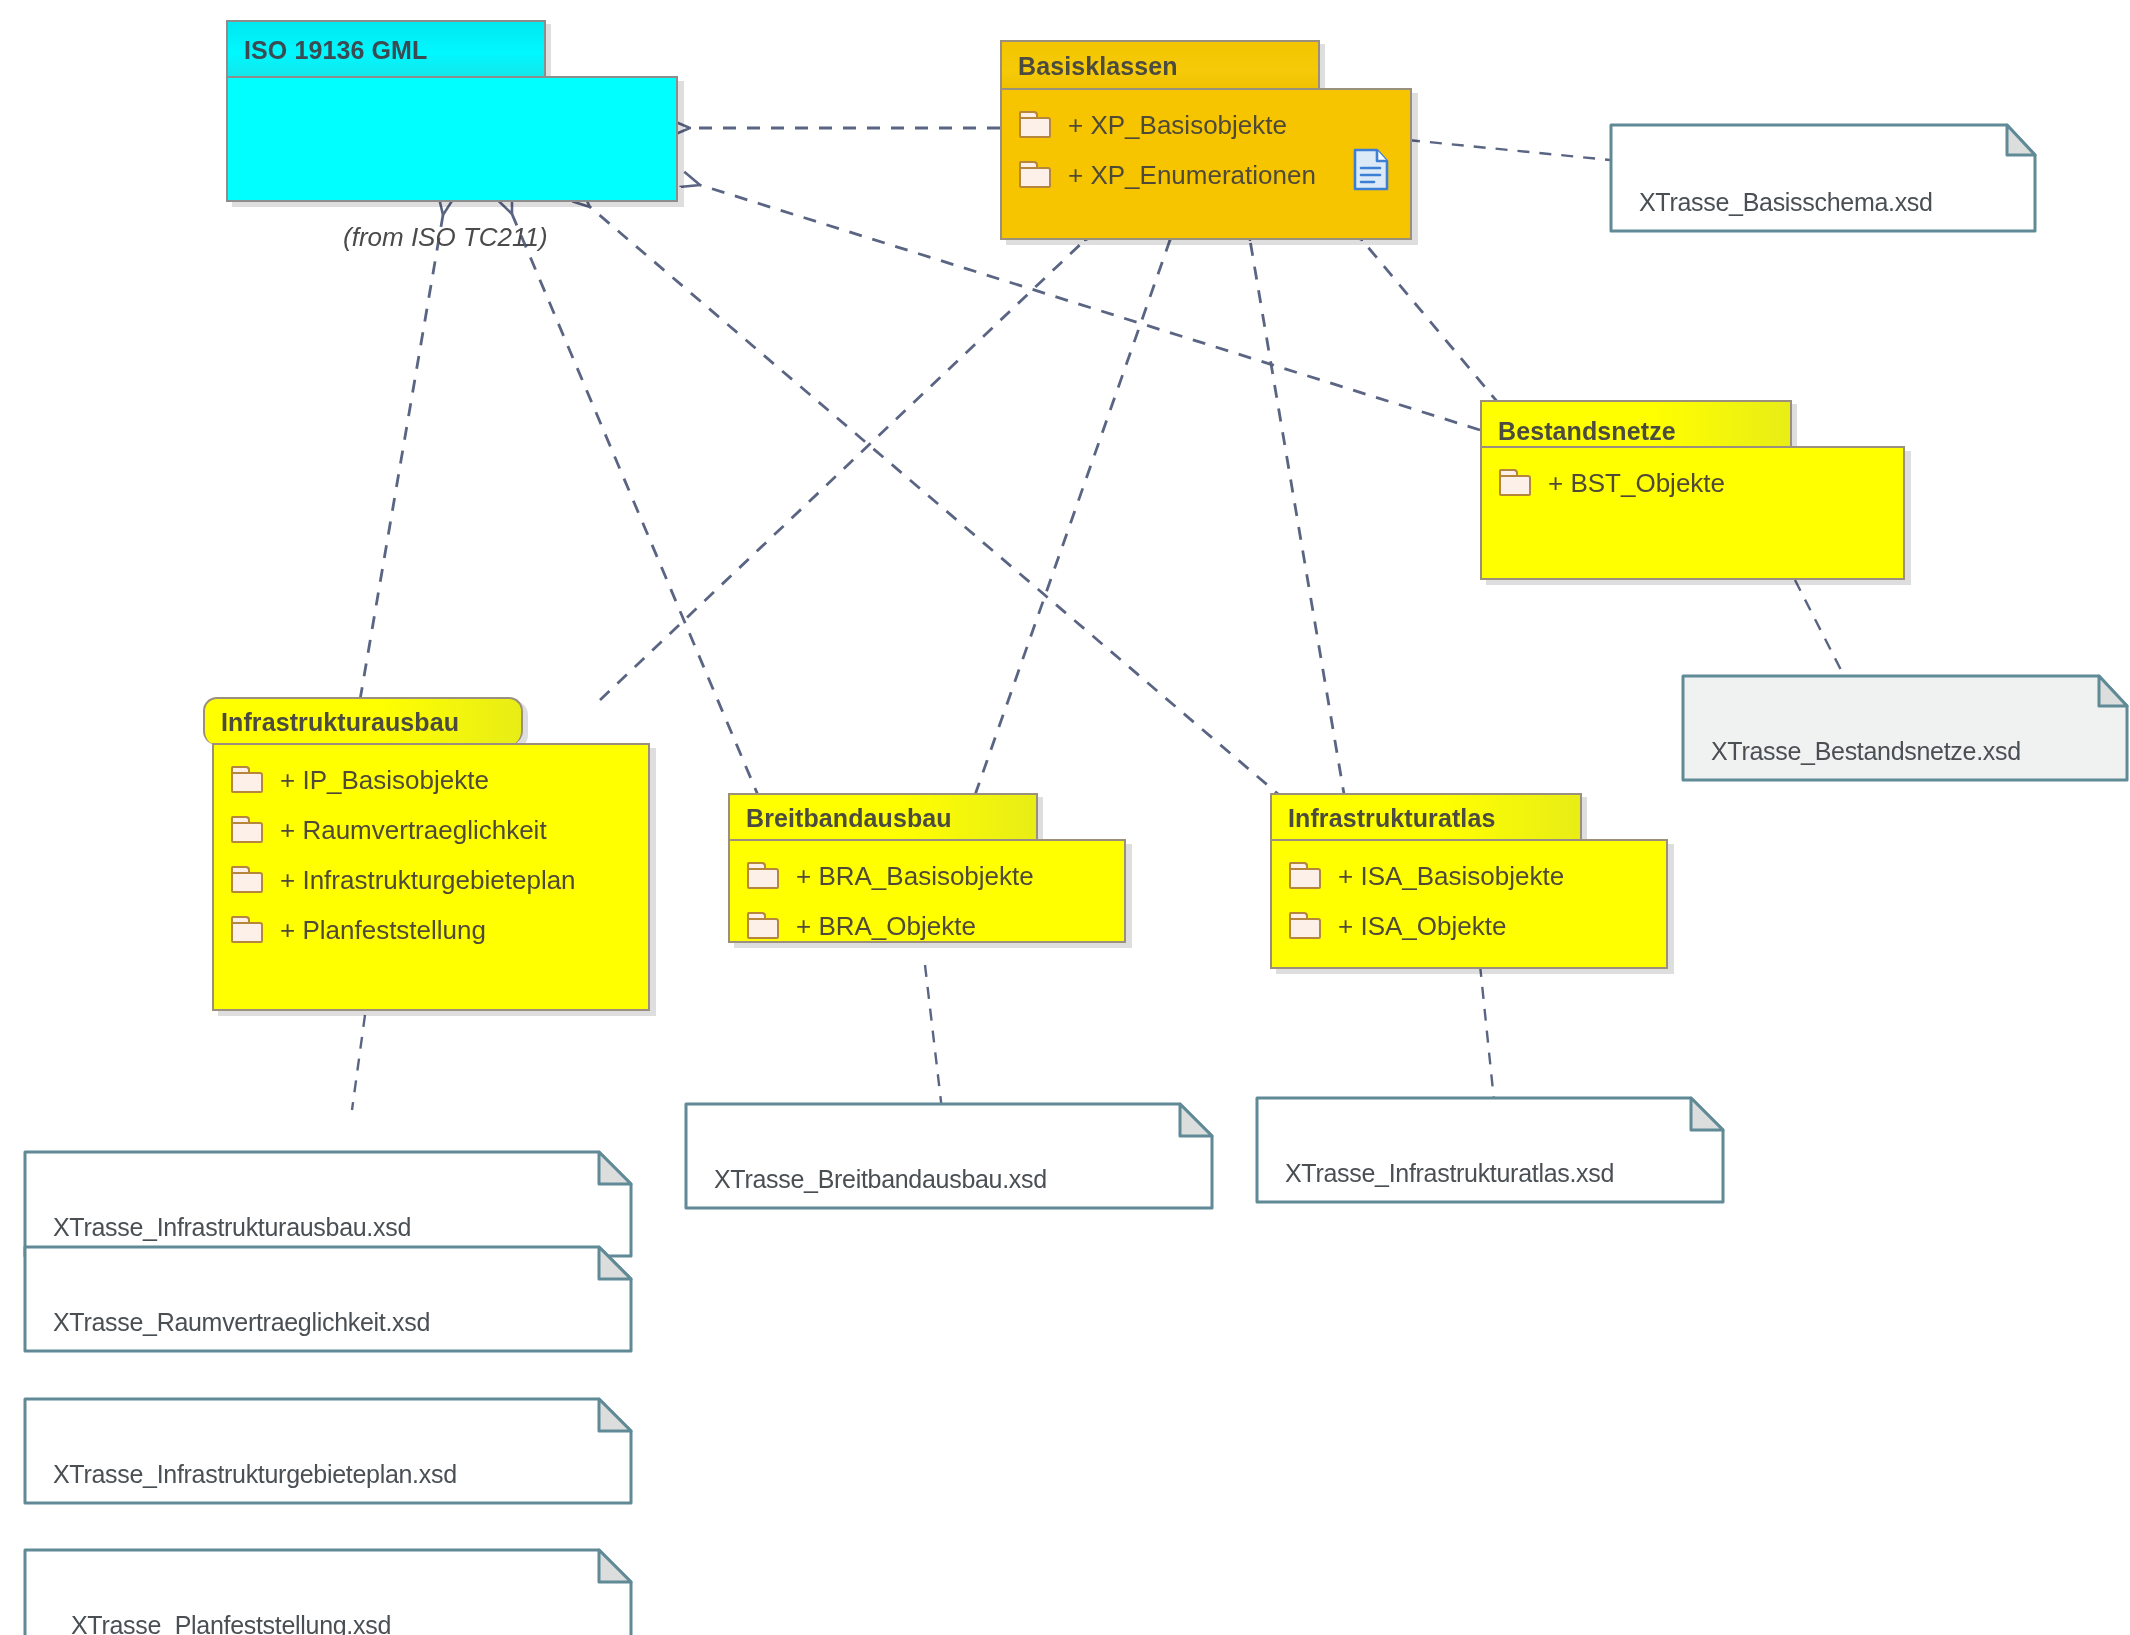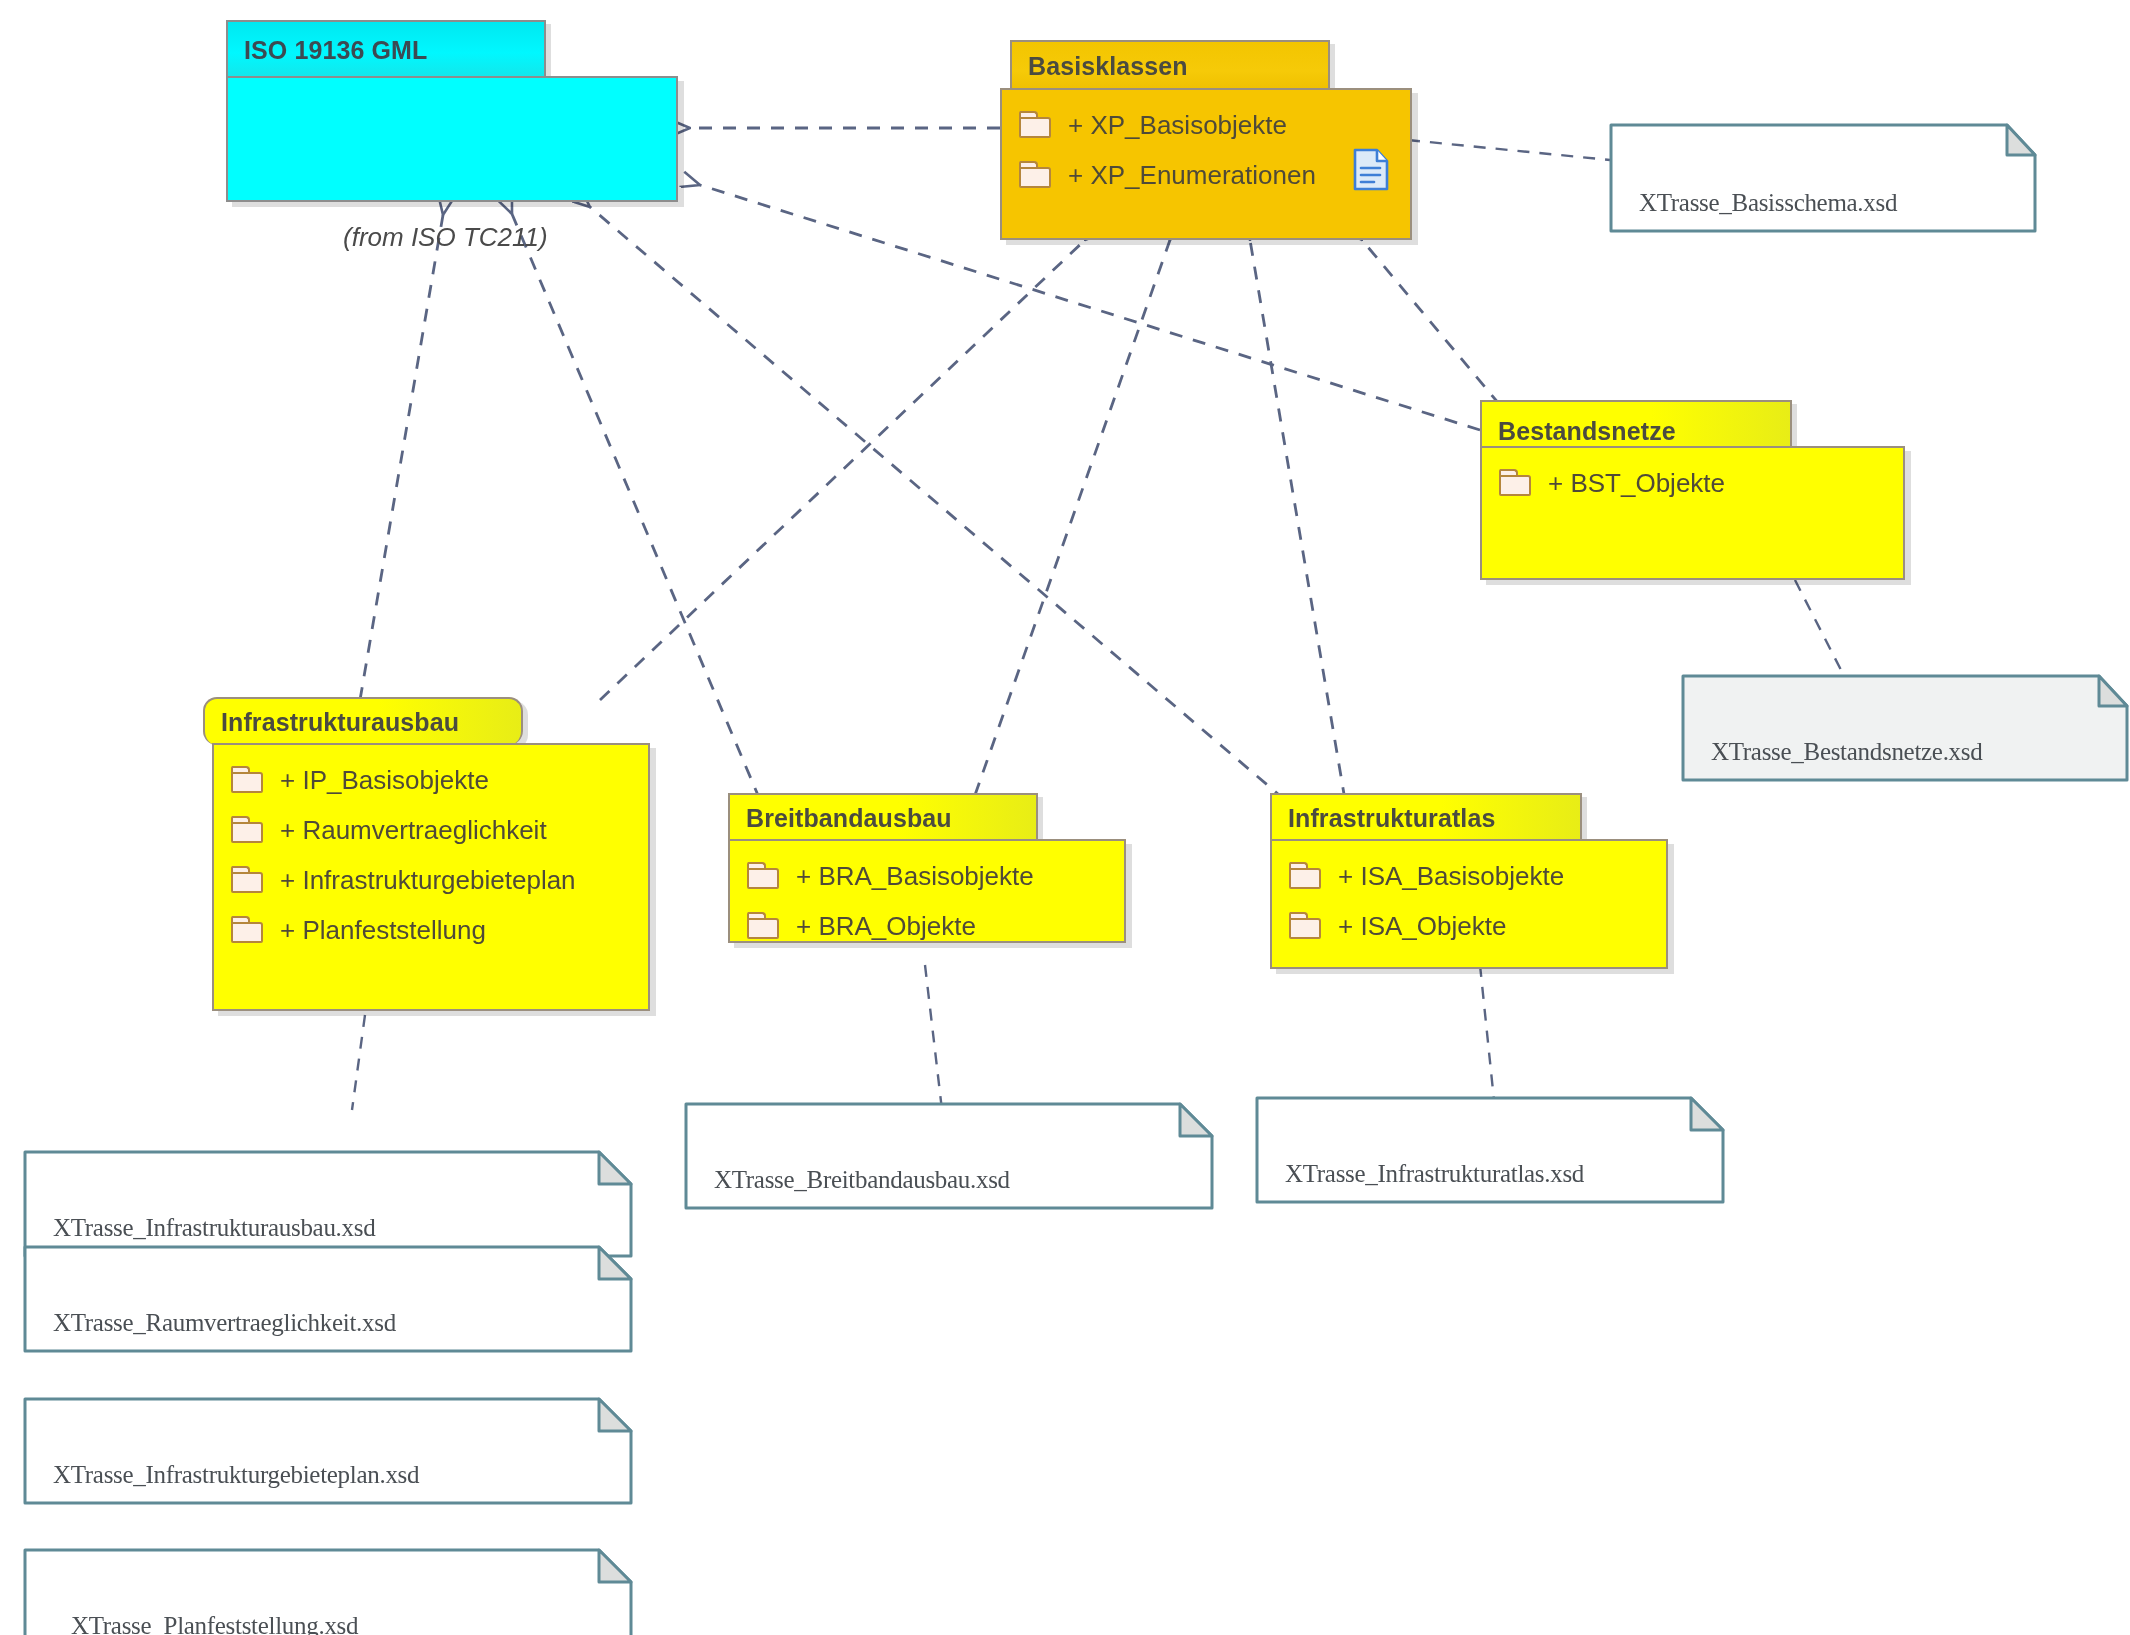--- a/index.html
+++ b/index.html
@@ -102,21 +102,21 @@
     border-radius: 0 3px 2px 2px;
     box-sizing: border-box;
   }
 
   
   .pkg-cyan .pkg-tab { background: linear-gradient(180deg,#00e8f0 0%, #00f8ff 55%, #13e6ea 100%); border-color: #8d8d8d; }
   .pkg-cyan .pkg-tab-label { color: #3c4a52; }
   .pkg-cyan .pkg-body { background: #00ffff; border-color: #8d8d8d; }
 
   
-  .pkg-gold .pkg-tab { background: linear-gradient(180deg,#f3c500 0%, #f6ca08 60%, #efc000 100%); margin-left: 10px; }
+  .pkg-gold .pkg-tab { background: linear-gradient(180deg,#f3c500 0%, #f6ca08 60%, #efc000 100%); }
   .pkg-gold .pkg-body { background: #f6c500; }
 
   
   .pkg-yellow .pkg-tab { background: linear-gradient(90deg,#ffff00 0%, #ffff00 55%, #e8ed16 100%); }
   .pkg-yellow .pkg-body { background: #ffff00; }
 
   .from-label {
     position: absolute;
     font-style: italic;
     font-size: 26px;
@@ -128,21 +128,21 @@
   
   .note {
     position: absolute;
     box-sizing: border-box;
   }
   .note-svg { position: absolute; left: 0; top: 0; }
   .note-text {
     position: absolute;
     left: 30px;
     bottom: 16px;
-    font-family: Liberation Serif, serif;
+    font-family: Liberation Sans, sans-serif;
     font-size: 25px;
     color: #4a4f54;
     white-space: nowrap;
     letter-spacing: -0.3px;
   }
 
   
   .doc-ico { position: absolute; }
 </style>
 </head>

